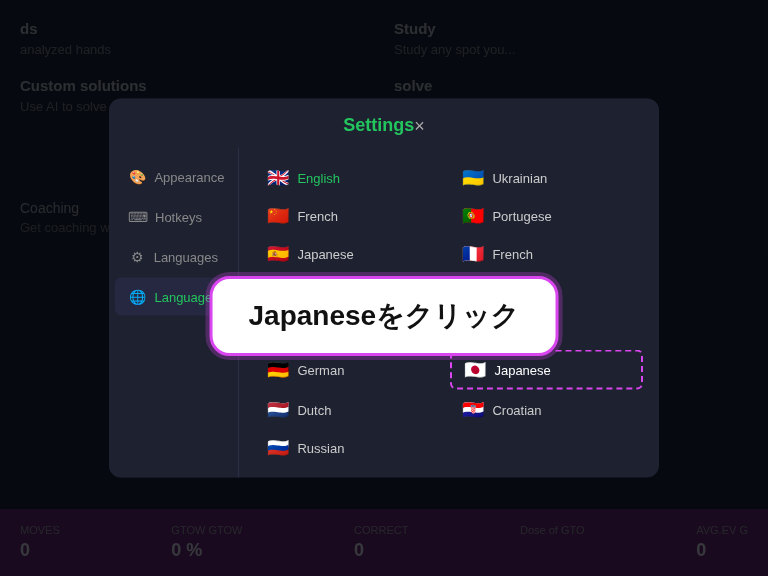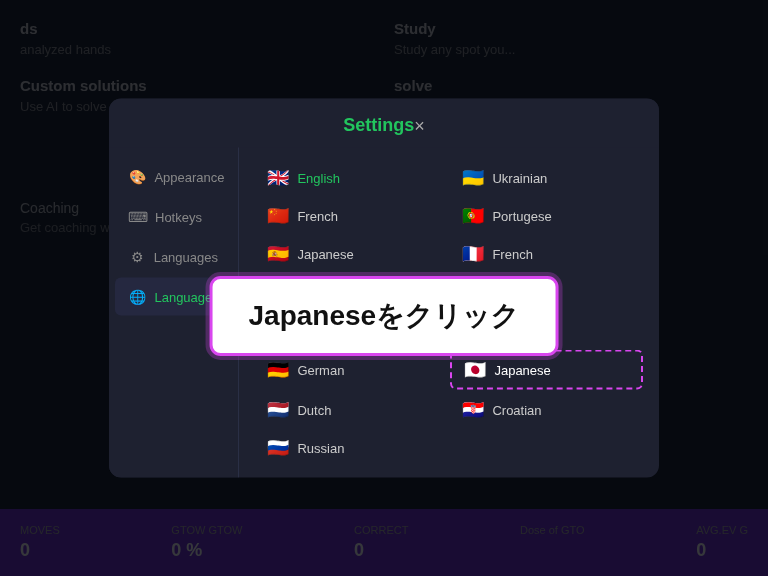--- a/index.html
+++ b/index.html
@@ -35,21 +35,21 @@
     }
 
     .bg-item h3 { color: #fff; font-size: 15px; margin-bottom: 5px; }
 
     
     .bg-stats {
       position: absolute;
       bottom: 0;
       left: 0;
       right: 0;
-      background: #6d28d9;
+      background: #701a75;
       padding: 15px 20px;
       display: flex;
       justify-content: space-between;
       opacity: 0.5;
     }
 
     .stat-item { color: #aaa; font-size: 11px; }
     .stat-item .val { color: #fff; font-size: 18px; font-weight: bold; margin-top: 4px; }
 
     
@@ -170,21 +170,21 @@
     }
 
     
     .tooltip-overlay {
       position: absolute;
       top: 50%;
       left: 50%;
       transform: translate(-50%, -15%);
       background: white;
       border: 3px solid #d946ef;
-      border-radius: 11px;
+      border-radius: 20px;
       padding: 18px 36px;
       font-size: 28px;
       font-weight: 800;
       color: #111;
       white-space: nowrap;
       z-index: 100;
       box-shadow: 0 0 0 4px #d946ef44;
     }
   </style>
 </head>

